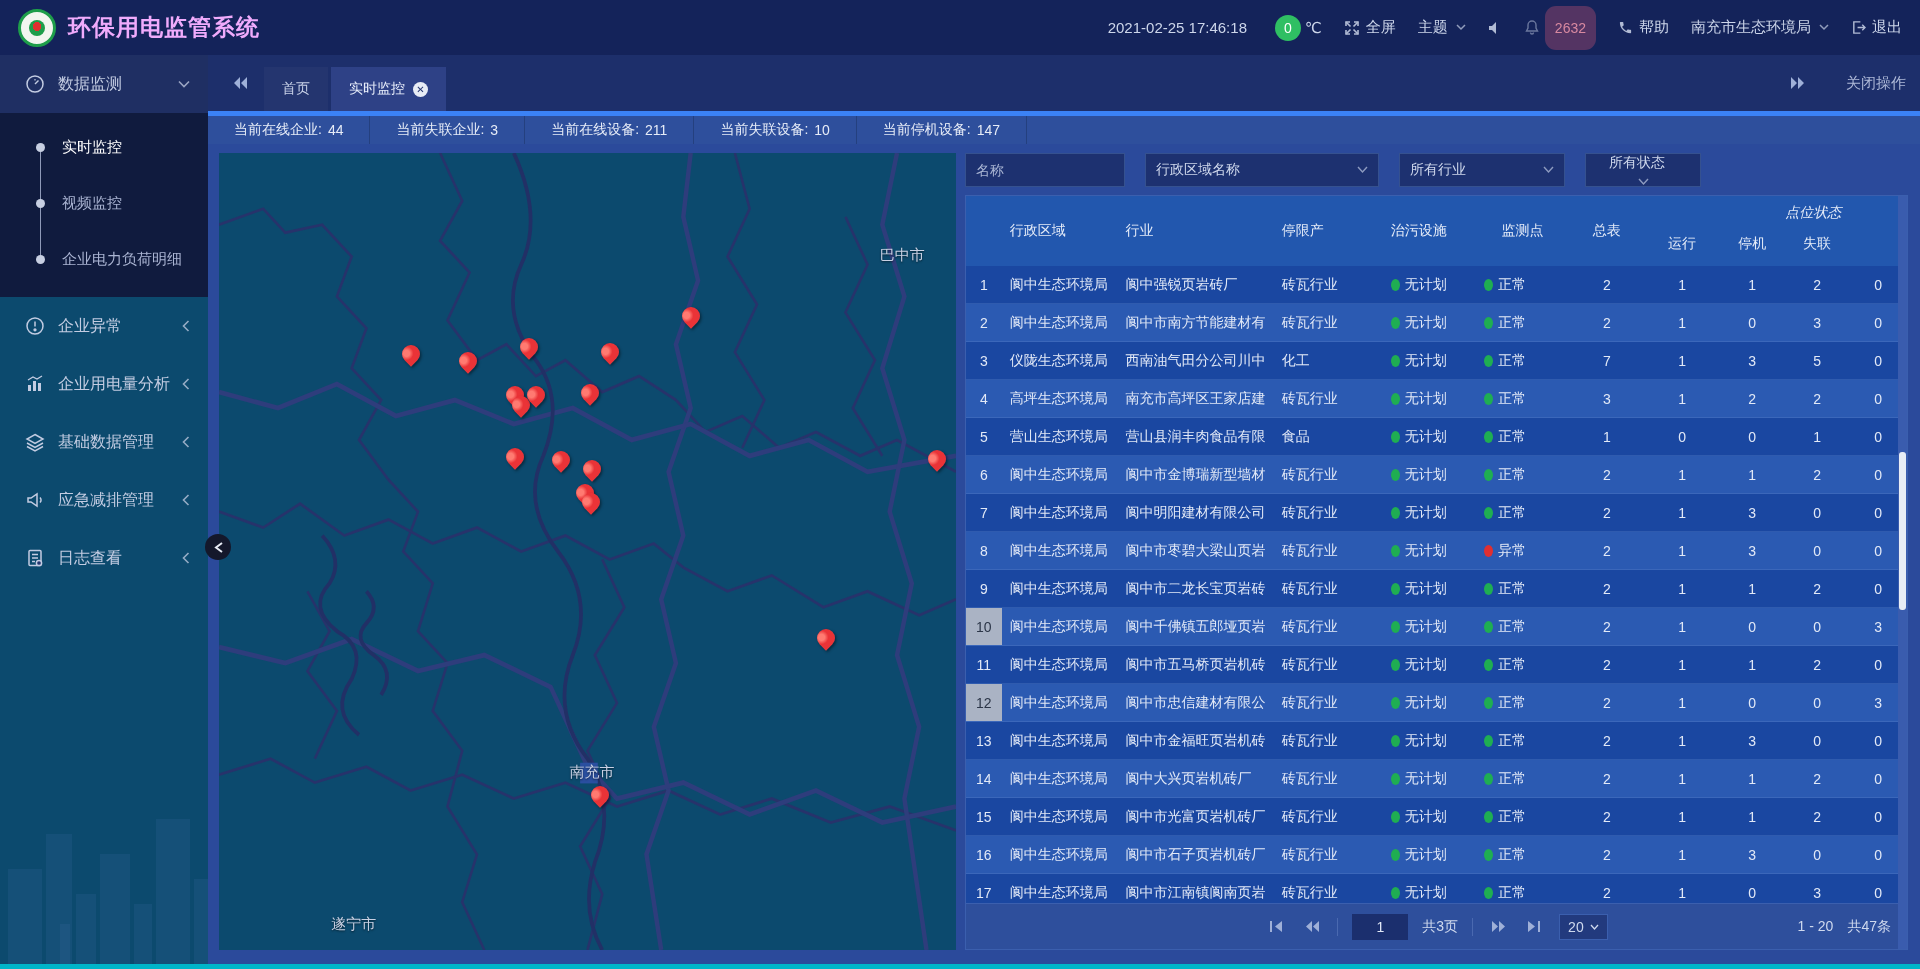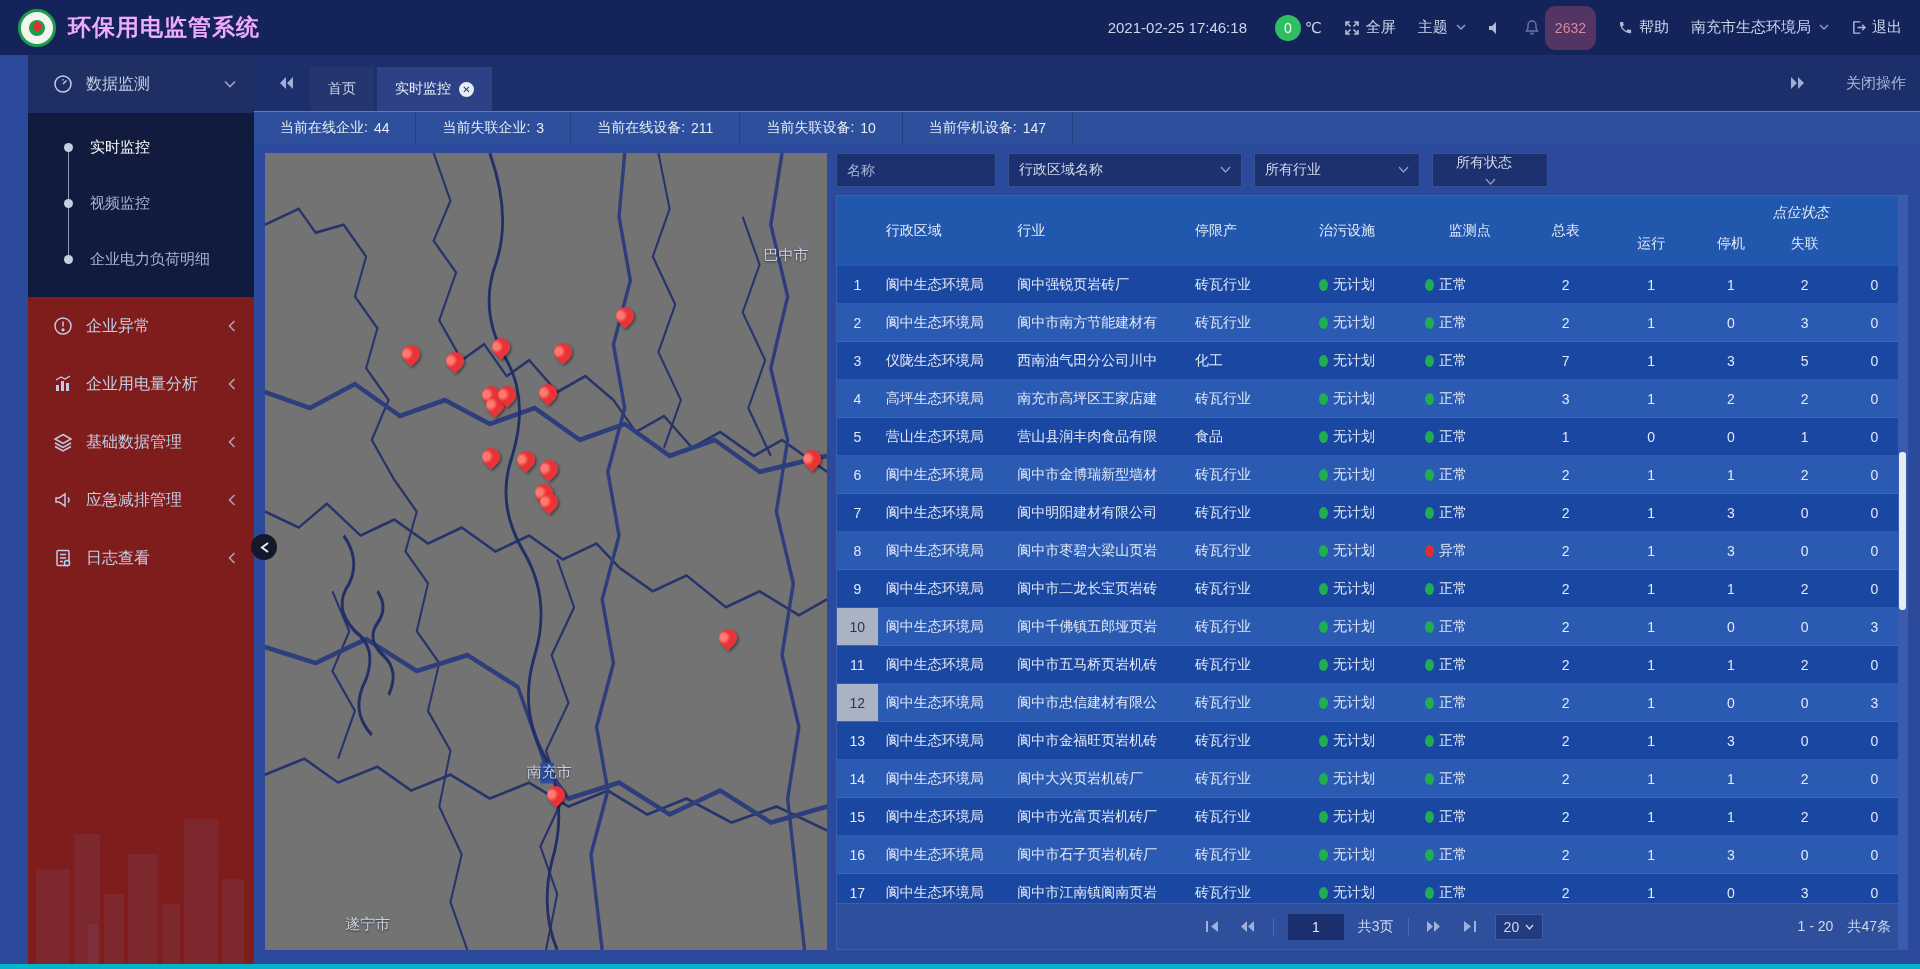--- a/index.html
+++ b/index.html
@@ -19,21 +19,21 @@
   .temp-pill{background:#2fbf63;color:#fff;min-width:26px;height:26px;border-radius:13px;display:flex;align-items:center;justify-content:center;font-size:14px;padding:0 7px;margin-left:6px;}
   .temp-unit{margin-left:4px;color:#cdd6ea;}
   .tb-item{display:flex;align-items:center;gap:6px;cursor:pointer;white-space:nowrap;}
   .tb-item svg{opacity:.85;}
   .badge{background:rgba(203,86,118,.35);color:#d889a0;border-radius:11px;padding:14px 10px;font-size:14px;}
   .chev-small{display:inline-block;margin-left:2px;opacity:.8;}
   .bell-wrap{opacity:.55;}
 
   
   .layout{display:flex;height:calc(969px - 55px - 5px);}
-  .sidebar{width:226px;background:#7f1d1d;position:relative;flex:none;overflow:hidden;margin-left:28px;}
+  .sidebar{width:208px;background:#0c4a6e;position:relative;flex:none;overflow:hidden;}
   .main{flex:1;display:flex;flex-direction:column;position:relative;background:#2b4a9b;}
 
   
   .menu-item{display:flex;align-items:center;height:58px;padding:0 18px 0 24px;color:#c3cce2;font-size:16px;cursor:pointer;}
   .menu-group.expanded>.menu-item{background:#1f2f63;}
   .mi-icon{width:22px;height:22px;margin-right:12px;display:flex;align-items:center;justify-content:center;color:#c3cce2;}
   .mi-label{flex:1;}
   .mi-chev{opacity:.75;}
   .submenu{background:#101b3e;padding:6px 0 10px 0;position:relative;}
   .submenu-item{position:relative;height:56px;display:flex;align-items:center;padding-left:62px;font-size:15px;color:#aab4d2;cursor:pointer;}
@@ -45,37 +45,37 @@
 
   
   .tabbar{height:56px;background:#1d2f6b;display:flex;align-items:flex-end;padding:0 14px 0 0;position:relative;}
   .tab-collapse{width:44px;height:44px;display:flex;align-items:center;justify-content:center;color:#9fb0d8;cursor:pointer;margin:0 2px 0 10px;align-self:center;}
   .tab{height:44px;display:flex;align-items:center;gap:8px;padding:0 18px;font-size:14px;color:#c9d2e8;background:#24356f;margin-right:3px;cursor:pointer;}
   .tab.active{background:#2e4186;color:#e8eefb;}
   .tab-close{width:15px;height:15px;border-radius:50%;background:#e8ecf5;color:#24356f;font-size:10px;display:flex;align-items:center;justify-content:center;font-weight:bold;}
   .tabbar-right{margin-left:auto;display:flex;align-items:center;gap:26px;align-self:center;color:#aeb9d8;font-size:15px;}
 
   
-  .statsbar{height:33px;background:#2e4f9c;display:flex;align-items:flex-start;font-size:14px;color:#e6ecf7;border-top:1px solid #3b82f6;}
+  .statsbar{height:33px;background:#2e4f9c;display:flex;align-items:flex-start;font-size:14px;color:#e6ecf7;border-top:5px solid #3b82f6;}
   .stat{padding:0 26px;height:100%;display:flex;align-items:center;border-right:1px solid #24407f;white-space:nowrap;}
   .stat b{font-weight:normal;margin-left:6px;}
 
   
   .content{flex:1;display:flex;padding:9px 12px 14px 11px;gap:9px;position:relative;min-height:0;}
   .collapse-handle{position:absolute;left:-3px;top:390px;width:26px;height:26px;border-radius:50%;background:#14182b;display:flex;align-items:center;justify-content:center;color:#e8ecf5;cursor:pointer;z-index:6;}
 
   
-  .map-panel{width:562px;flex:none;background:#737373;position:relative;overflow:hidden;}
+  .map-panel{width:737px;flex:none;background:#0c4a6e;position:relative;overflow:hidden;}
   .map-label{position:absolute;transform:translate(-50%,-50%);font-size:15px;color:#c9d1e4;text-shadow:0 1px 2px rgba(0,0,0,.6);white-space:nowrap;}
   .pin{position:absolute;width:20px;height:20px;transform:translate(-50%,-100%);}
   .pin i{position:absolute;left:1px;top:1px;width:18px;height:18px;background:radial-gradient(circle at 35% 30%, #ff7a71 0 18%, var(--marker-red) 40% 100%);border-radius:50% 50% 50% 0;transform:rotate(-45deg);box-shadow:0 2px 3px rgba(0,0,0,.45);}
 
   
   .right-panel{flex:1;display:flex;flex-direction:column;min-width:0;position:relative;}
-  .filters{display:flex;gap:12px;margin-bottom:8px;}
+  .filters{display:flex;gap:20px;margin-bottom:8px;}
   .f-input,.f-select{height:34px;background:#1d3170;border:1px solid #35518f;color:#cfd8ec;font-size:14px;display:flex;align-items:center;padding:0 10px;}
   input.f-input{width:160px;outline:none;}
   input.f-input::placeholder{color:#aab6d4;}
   .f-select{justify-content:space-between;cursor:pointer;}
   .f-select.w1{width:234px;} .f-select.w2{width:166px;} .f-select.w3{width:116px;flex-direction:column;}
   .f-select .fs-label{margin-right:12px;}
   .f-select svg{opacity:.8;}
 
   .table-box{flex:1;display:flex;flex-direction:column;border:1px solid #3b5fae;min-height:0;position:relative;background:#1a47a1;}
   .t-head{height:70px;background:#2257ae;display:grid;flex:none;

